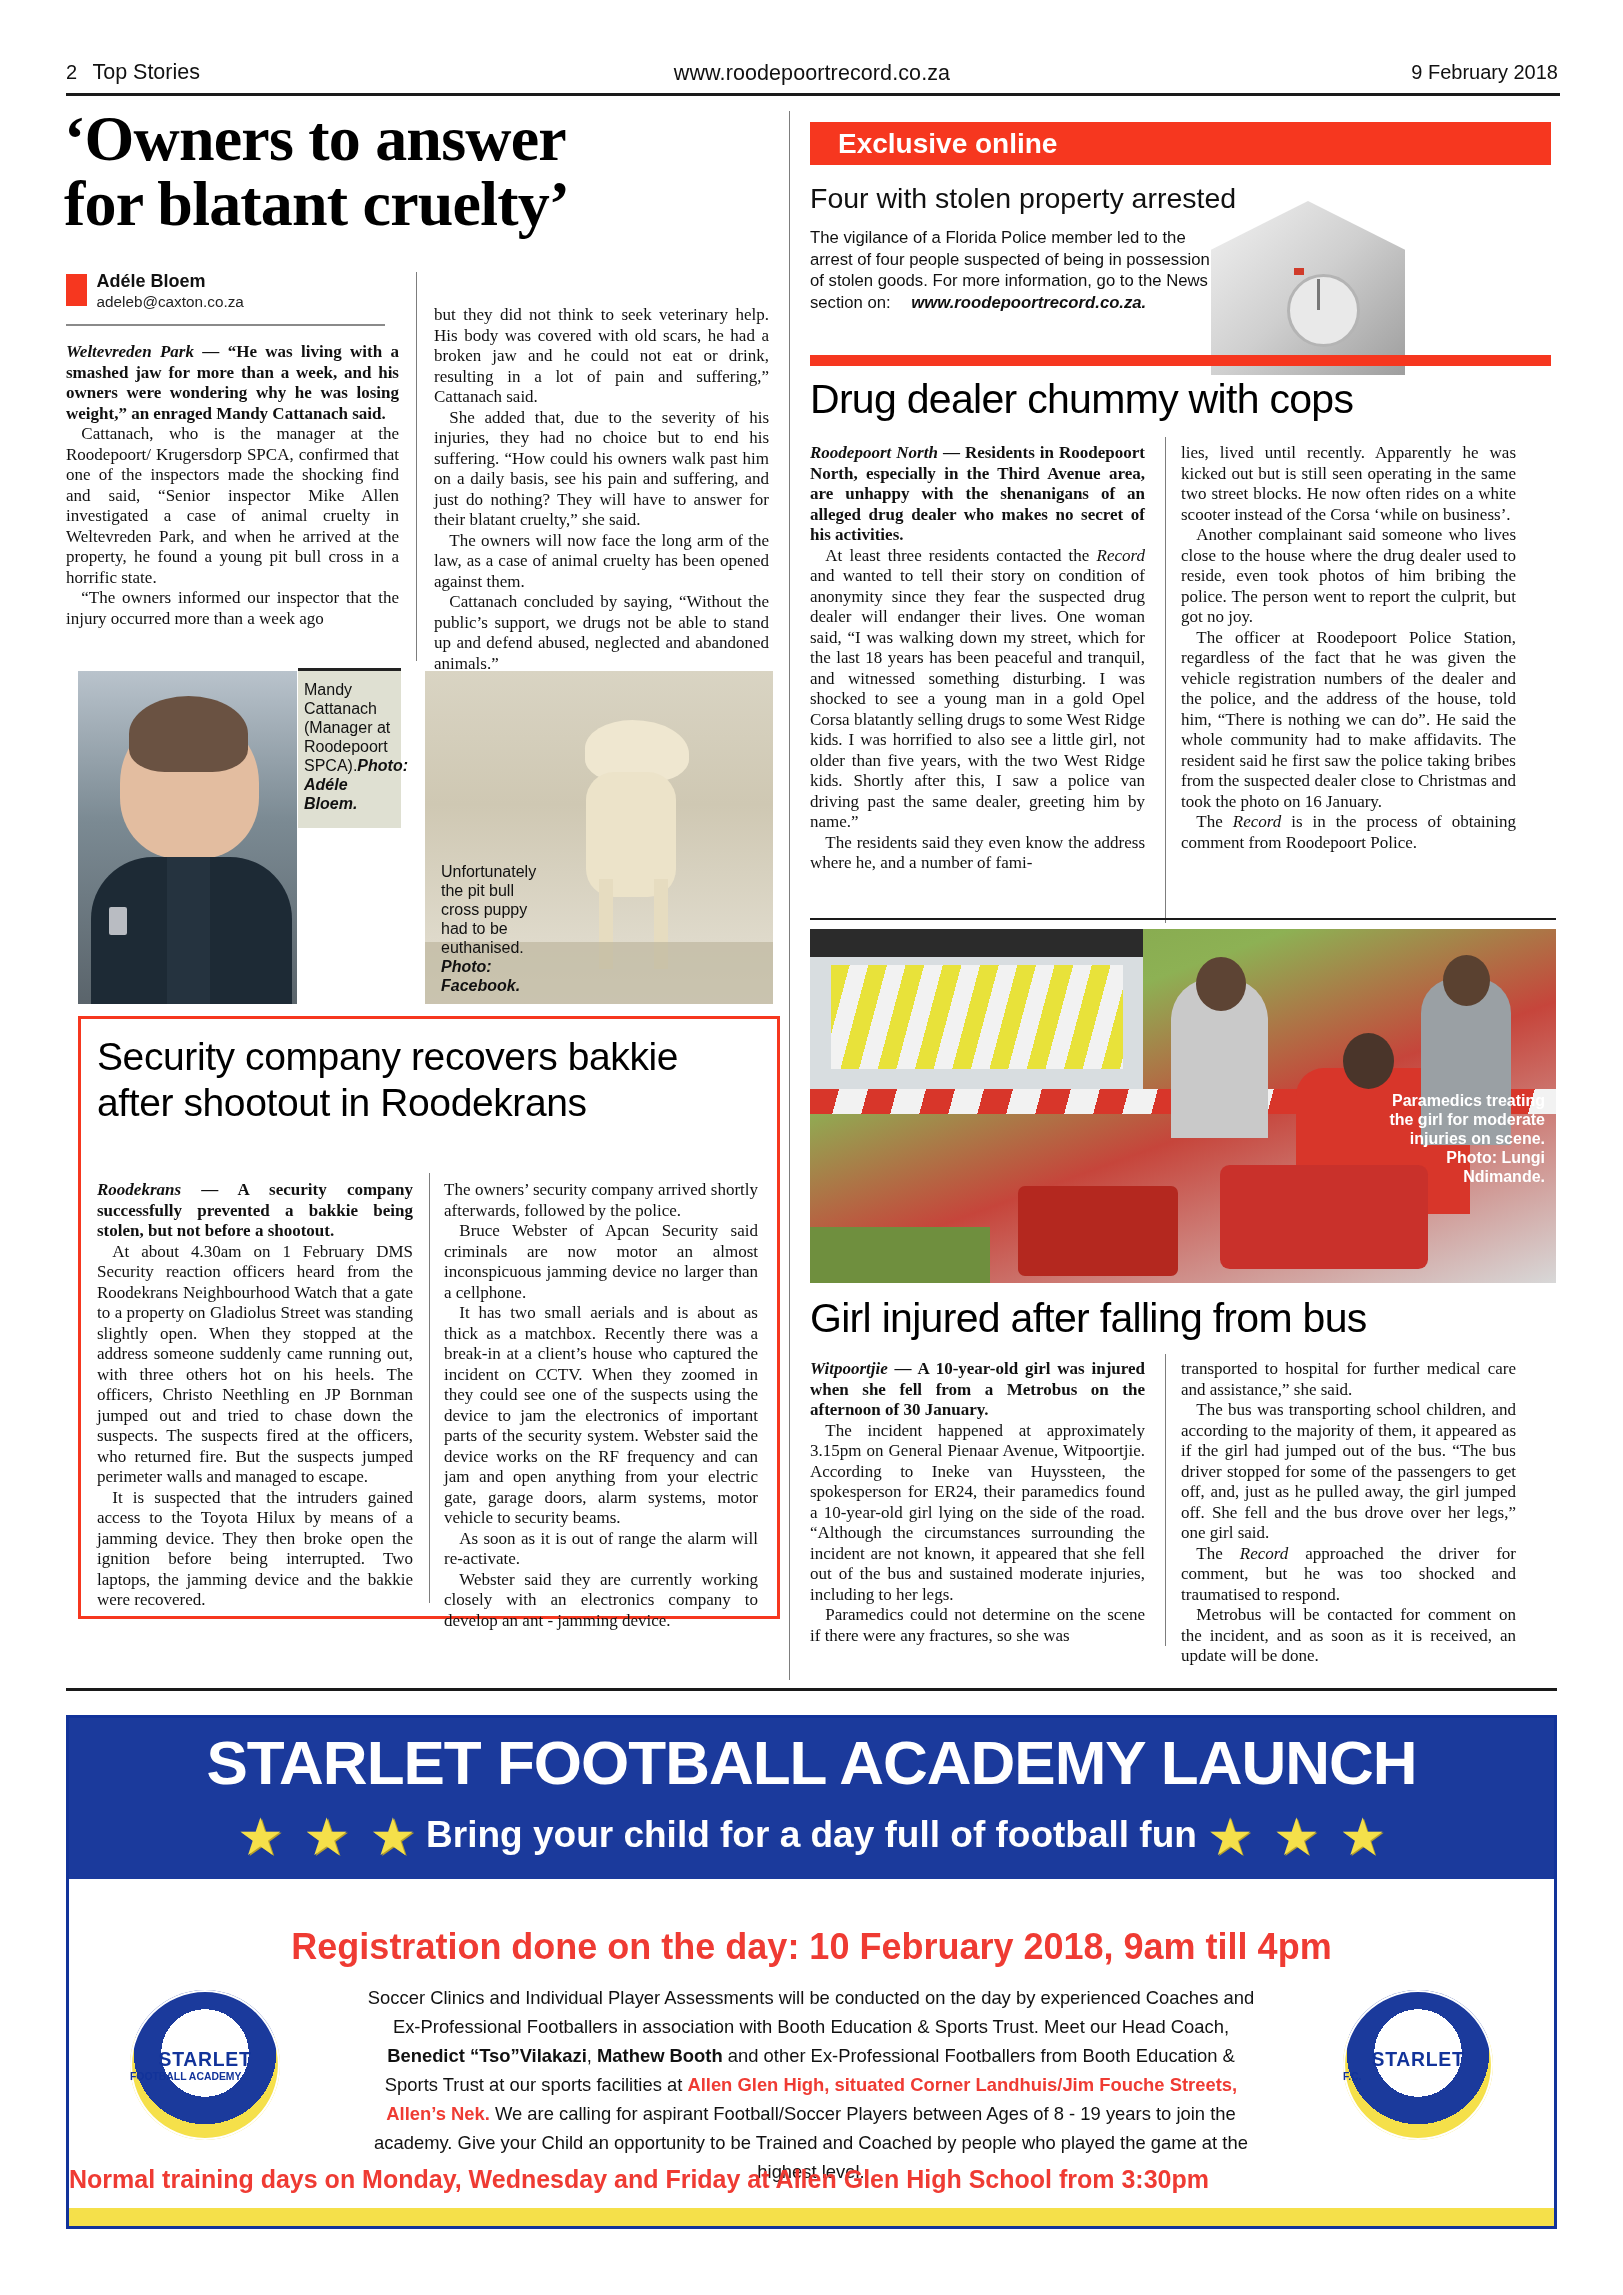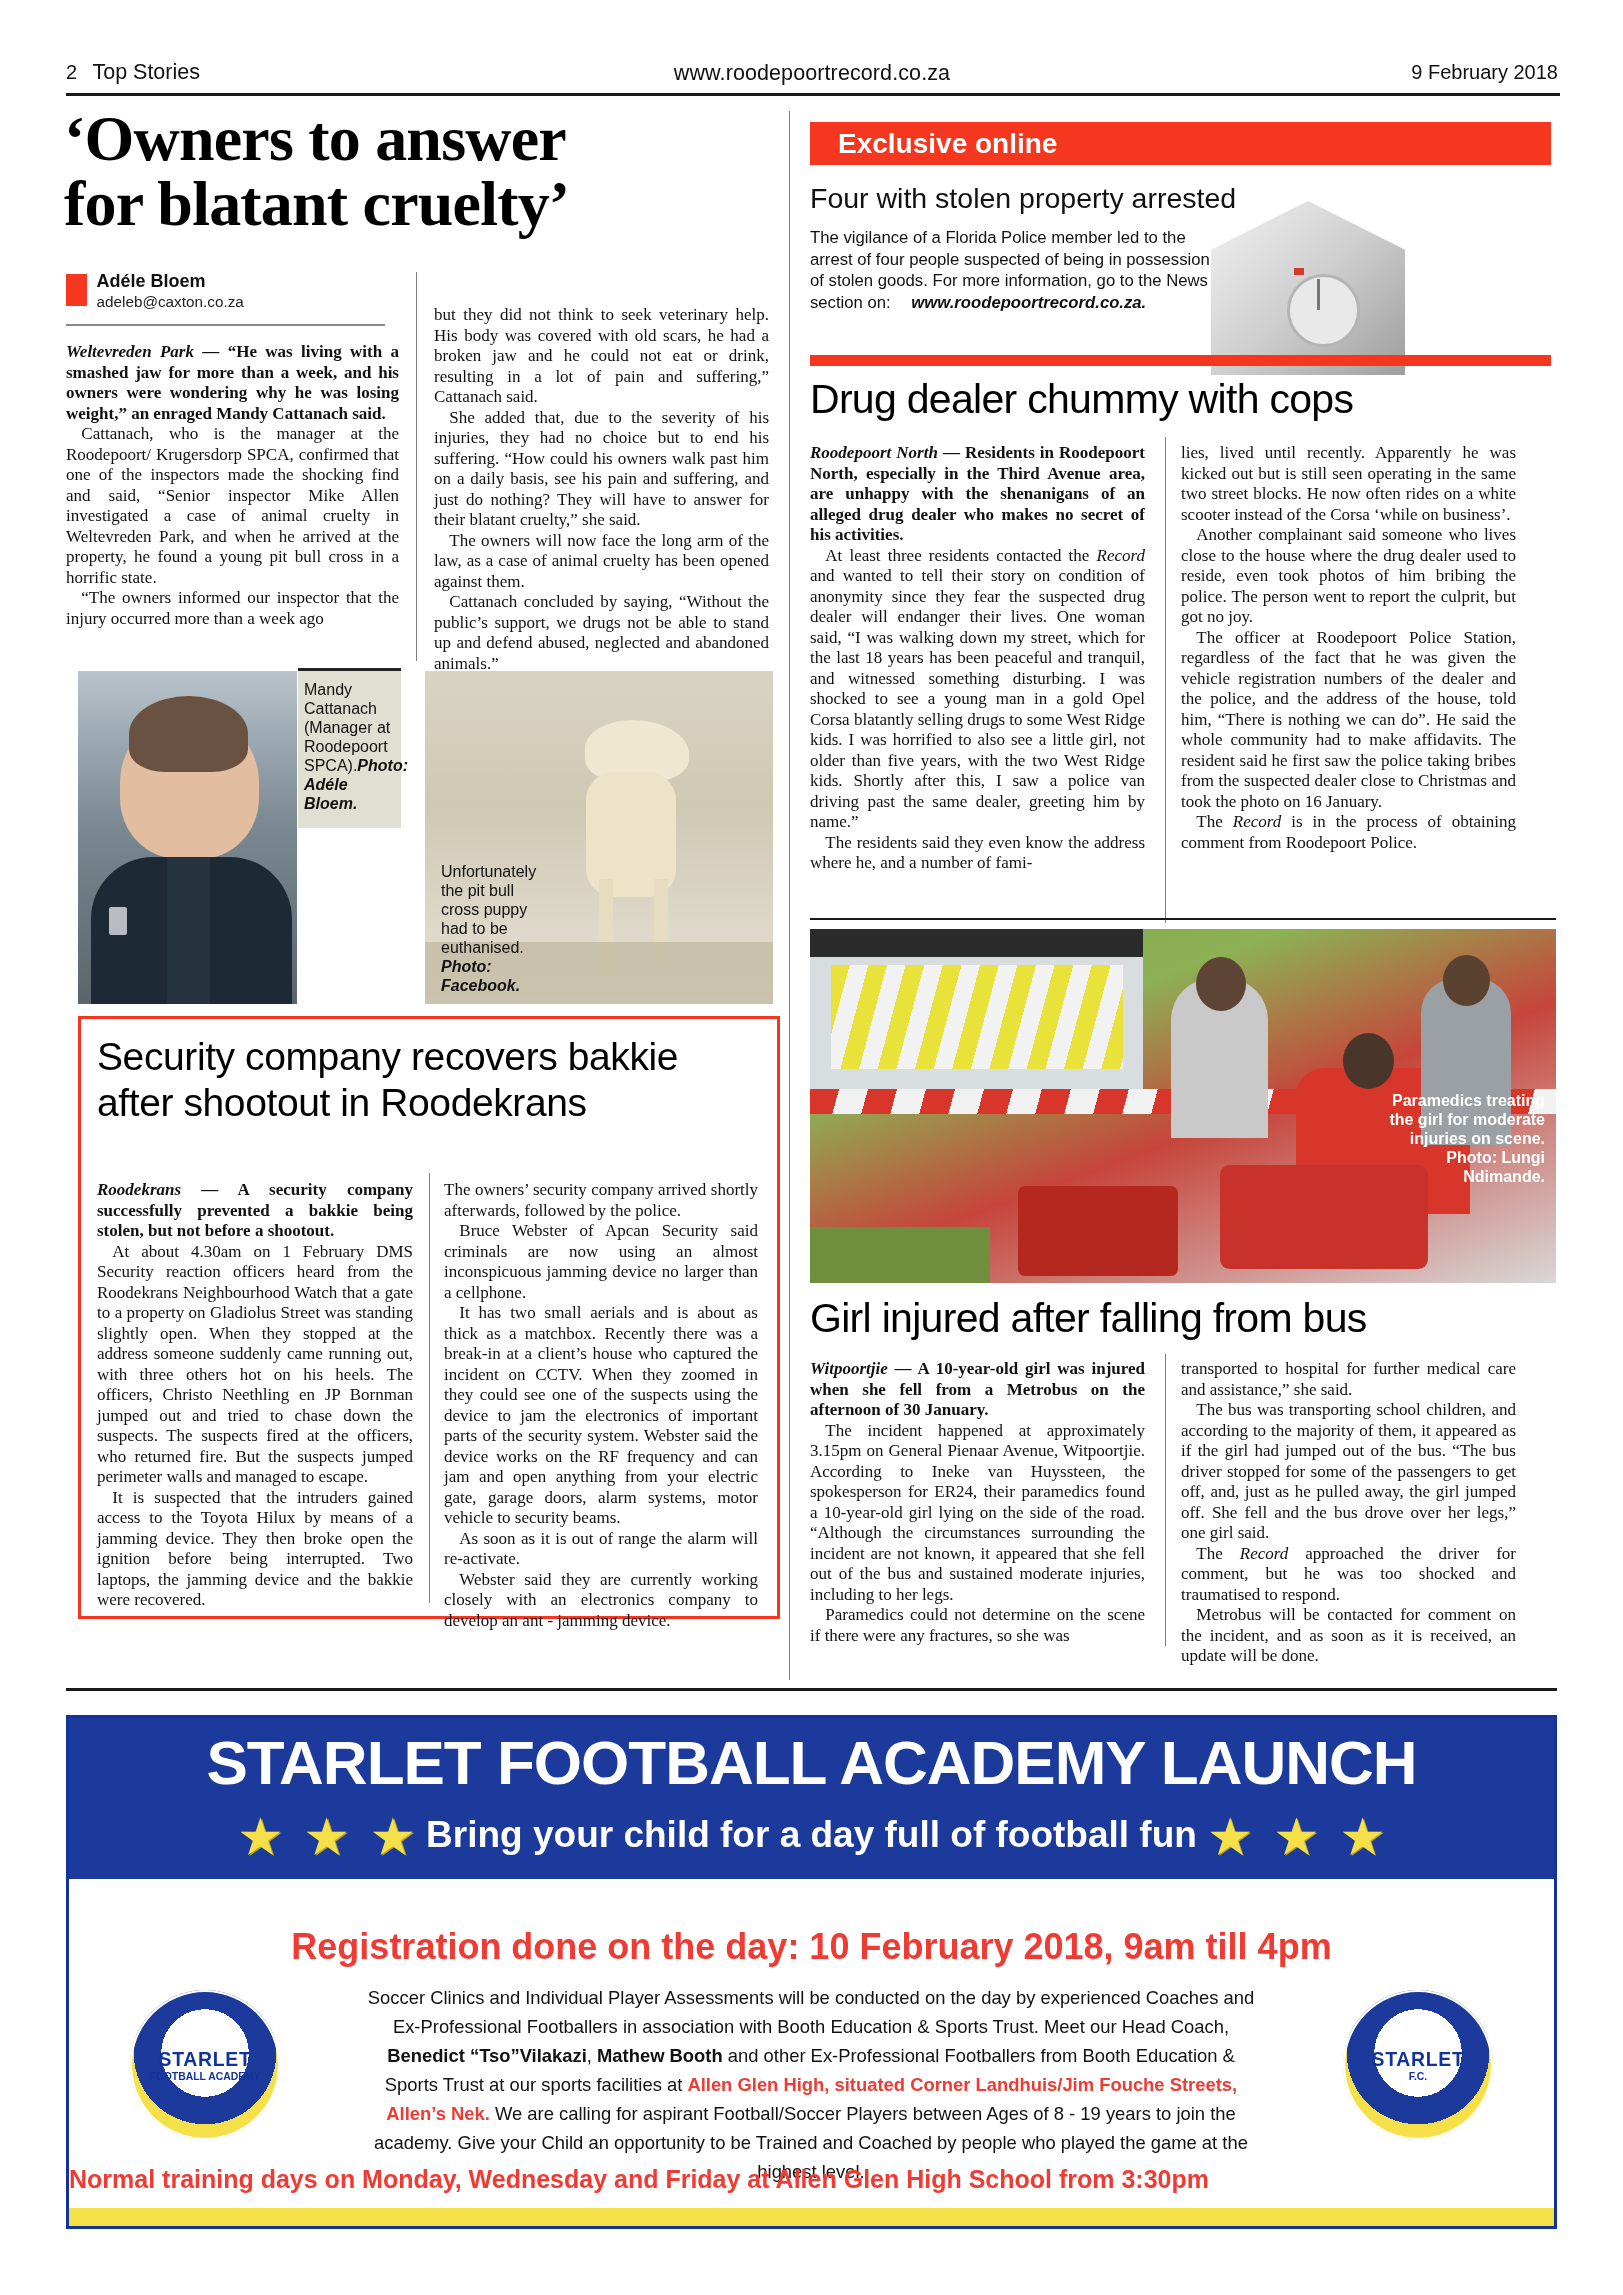--- a/index.html
+++ b/index.html
@@ -97,21 +97,21 @@
 
   
   .badge{position:absolute;width:150px;height:150px;border-radius:50%;
     background:radial-gradient(circle at 50% 42%, #ffffff 0 38%, #1b3a9c 38% 62%, #f5e04a 62% 84%, #e03c2e 84% 100%);
     box-shadow:0 0 0 2.1px #fff inset;}
   .badge-l{left:61px;top:272px;}
   .badge-r{right:61px;top:272px;}
   .badge-txt{position:absolute;left:0;top:58px;width:100%;text-align:center;
     font-family:"Liberation Sans",sans-serif;font-weight:bold;font-size:19.4px;color:#12339a;
     letter-spacing:0.7px;}
-  .badge-txt2{position:absolute;left:0;top:81px;width:100%;text-align:center;
+  .badge-txt2{position:absolute;left:0;top:81px;width:100%;text-align:left;
     font-family:"Liberation Sans",sans-serif;font-weight:bold;font-size:10.4px;color:#12339a;}
 
   
   .cap-on{position:absolute;font-family:"Liberation Sans",sans-serif;font-weight:bold;
     font-size:16px;line-height:19px;color:#111;}
   .cap-on.white{color:#fff;}
   .hrule{position:absolute;background:#1a1a1a;}
 </style>
 </head>
 <body>
@@ -262,21 +262,21 @@
   <div class="vrule" style="left:429px;top:1173px;height:430px;"></div>
 
   <div class="col" style="left:97px;top:1180px;width:316px;">
     <p class="first lead"><span class="place">Roodekrans</span><span> — A security company successfully prevented a bakkie being stolen, but not before a shootout.</span></p>
     <p>At about 4.30am on 1 February DMS Security reaction officers heard from the Roodekrans Neighbourhood Watch that a gate to a property on Gladiolus Street was standing slightly open. When they stopped at the address someone suddenly came running out, with three others hot on his heels. The officers, Christo Neethling en JP Bornman jumped out and tried to chase down the suspects. The suspects fired at the officers, who returned fire. But the suspects jumped perimeter walls and managed to escape.</p>
     <p>It is suspected that the intruders gained access to the Toyota Hilux by means of a jamming device. They then broke open the ignition before being interrupted. Two laptops, the jamming device and the bakkie were recovered.</p>
   </div>
 
   <div class="col" style="left:444px;top:1180px;width:314px;">
     <p class="first">The owners’ security company arrived shortly afterwards, followed by the police.</p>
-    <p>Bruce Webster of Apcan Security said criminals are now using an almost inconspicuous jamming device no larger than a cellphone.</p>
+    <p>Bruce Webster of Apcan Security said criminals are now motor an almost inconspicuous jamming device no larger than a cellphone.</p>
     <p>It has two small aerials and is about as thick as a matchbox. Recently there was a break-in at a client’s house who captured the incident on CCTV. When they zoomed in they could see one of the suspects using the device to jam the electronics of important parts of the security system. Webster said the device works on the RF frequency and can jam and open anything from your electric gate, garage doors, alarm systems, motor vehicle to security beams.</p>
     <p>As soon as it is out of range the alarm will re-activate.</p>
     <p>Webster said they are currently working closely with an electronics company to develop an ant - jamming device.</p>
   </div>
 
   <div class="hrule" style="left:66px;top:1688px;width:1491px;height:2.8px;"></div>
 
   <div class="ad">
     <div class="ad-blue"></div>
     <div class="ad-title">STARLET FOOTBALL ACADEMY LAUNCH</div>

